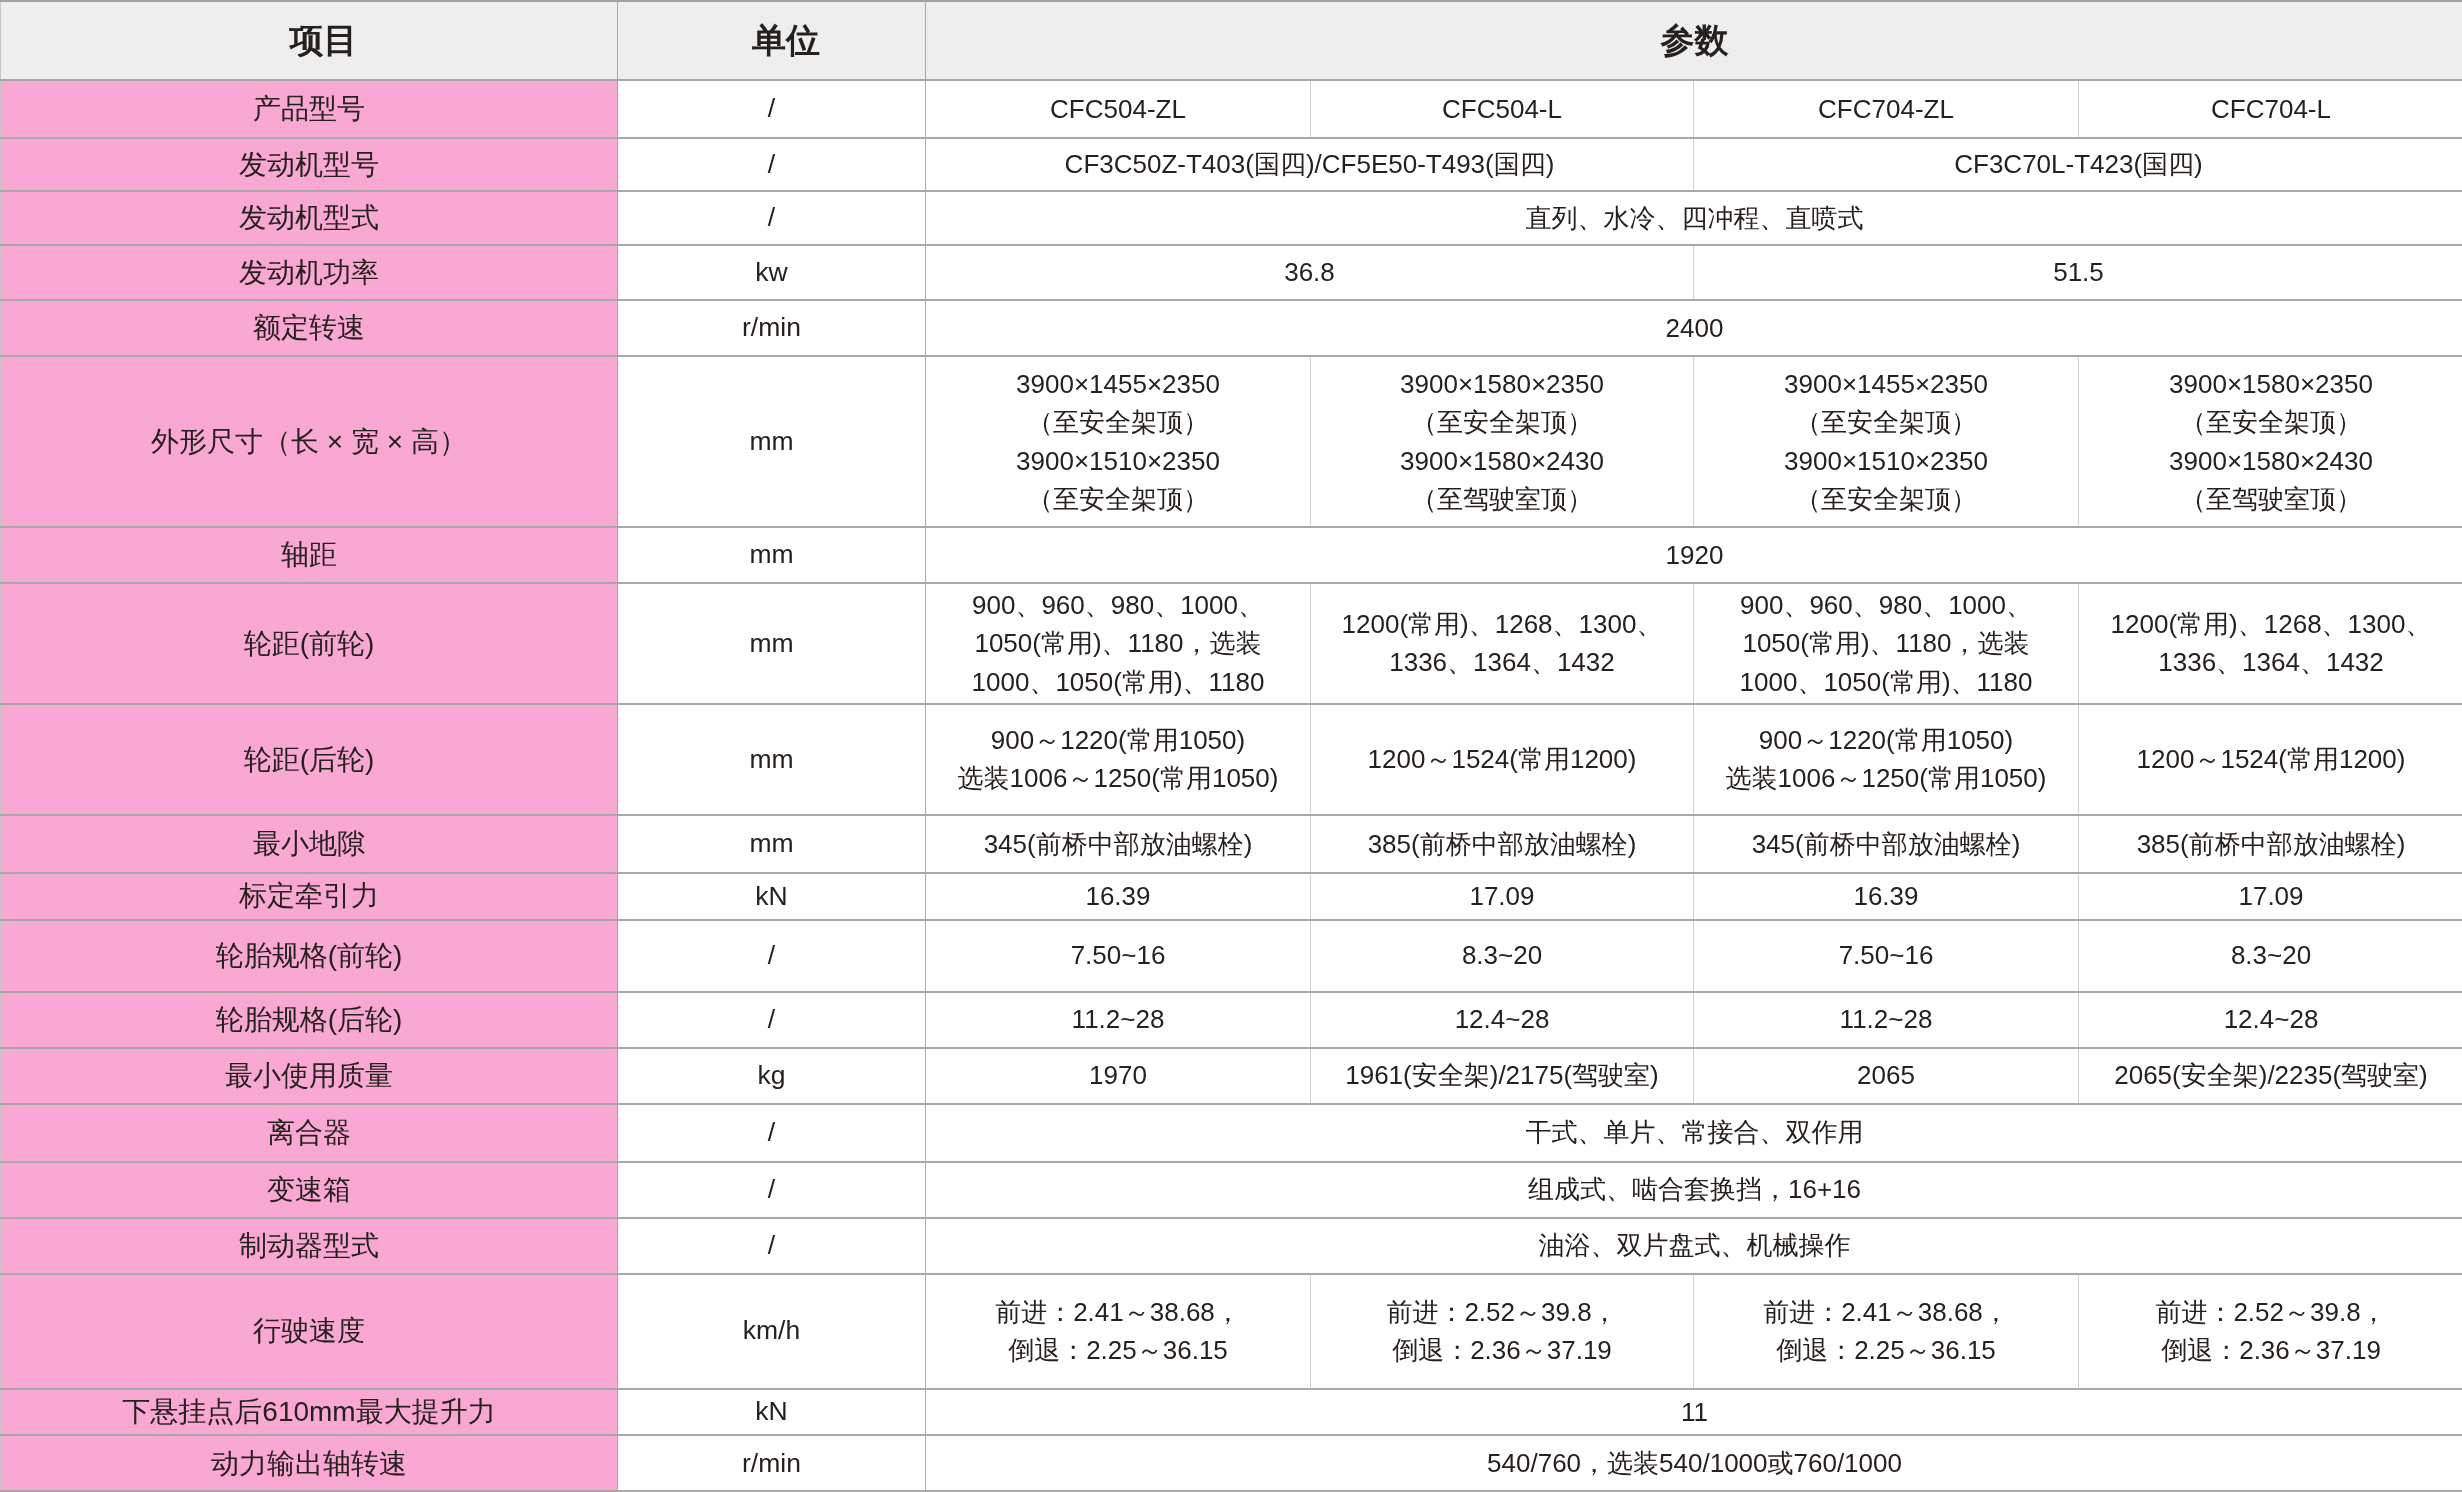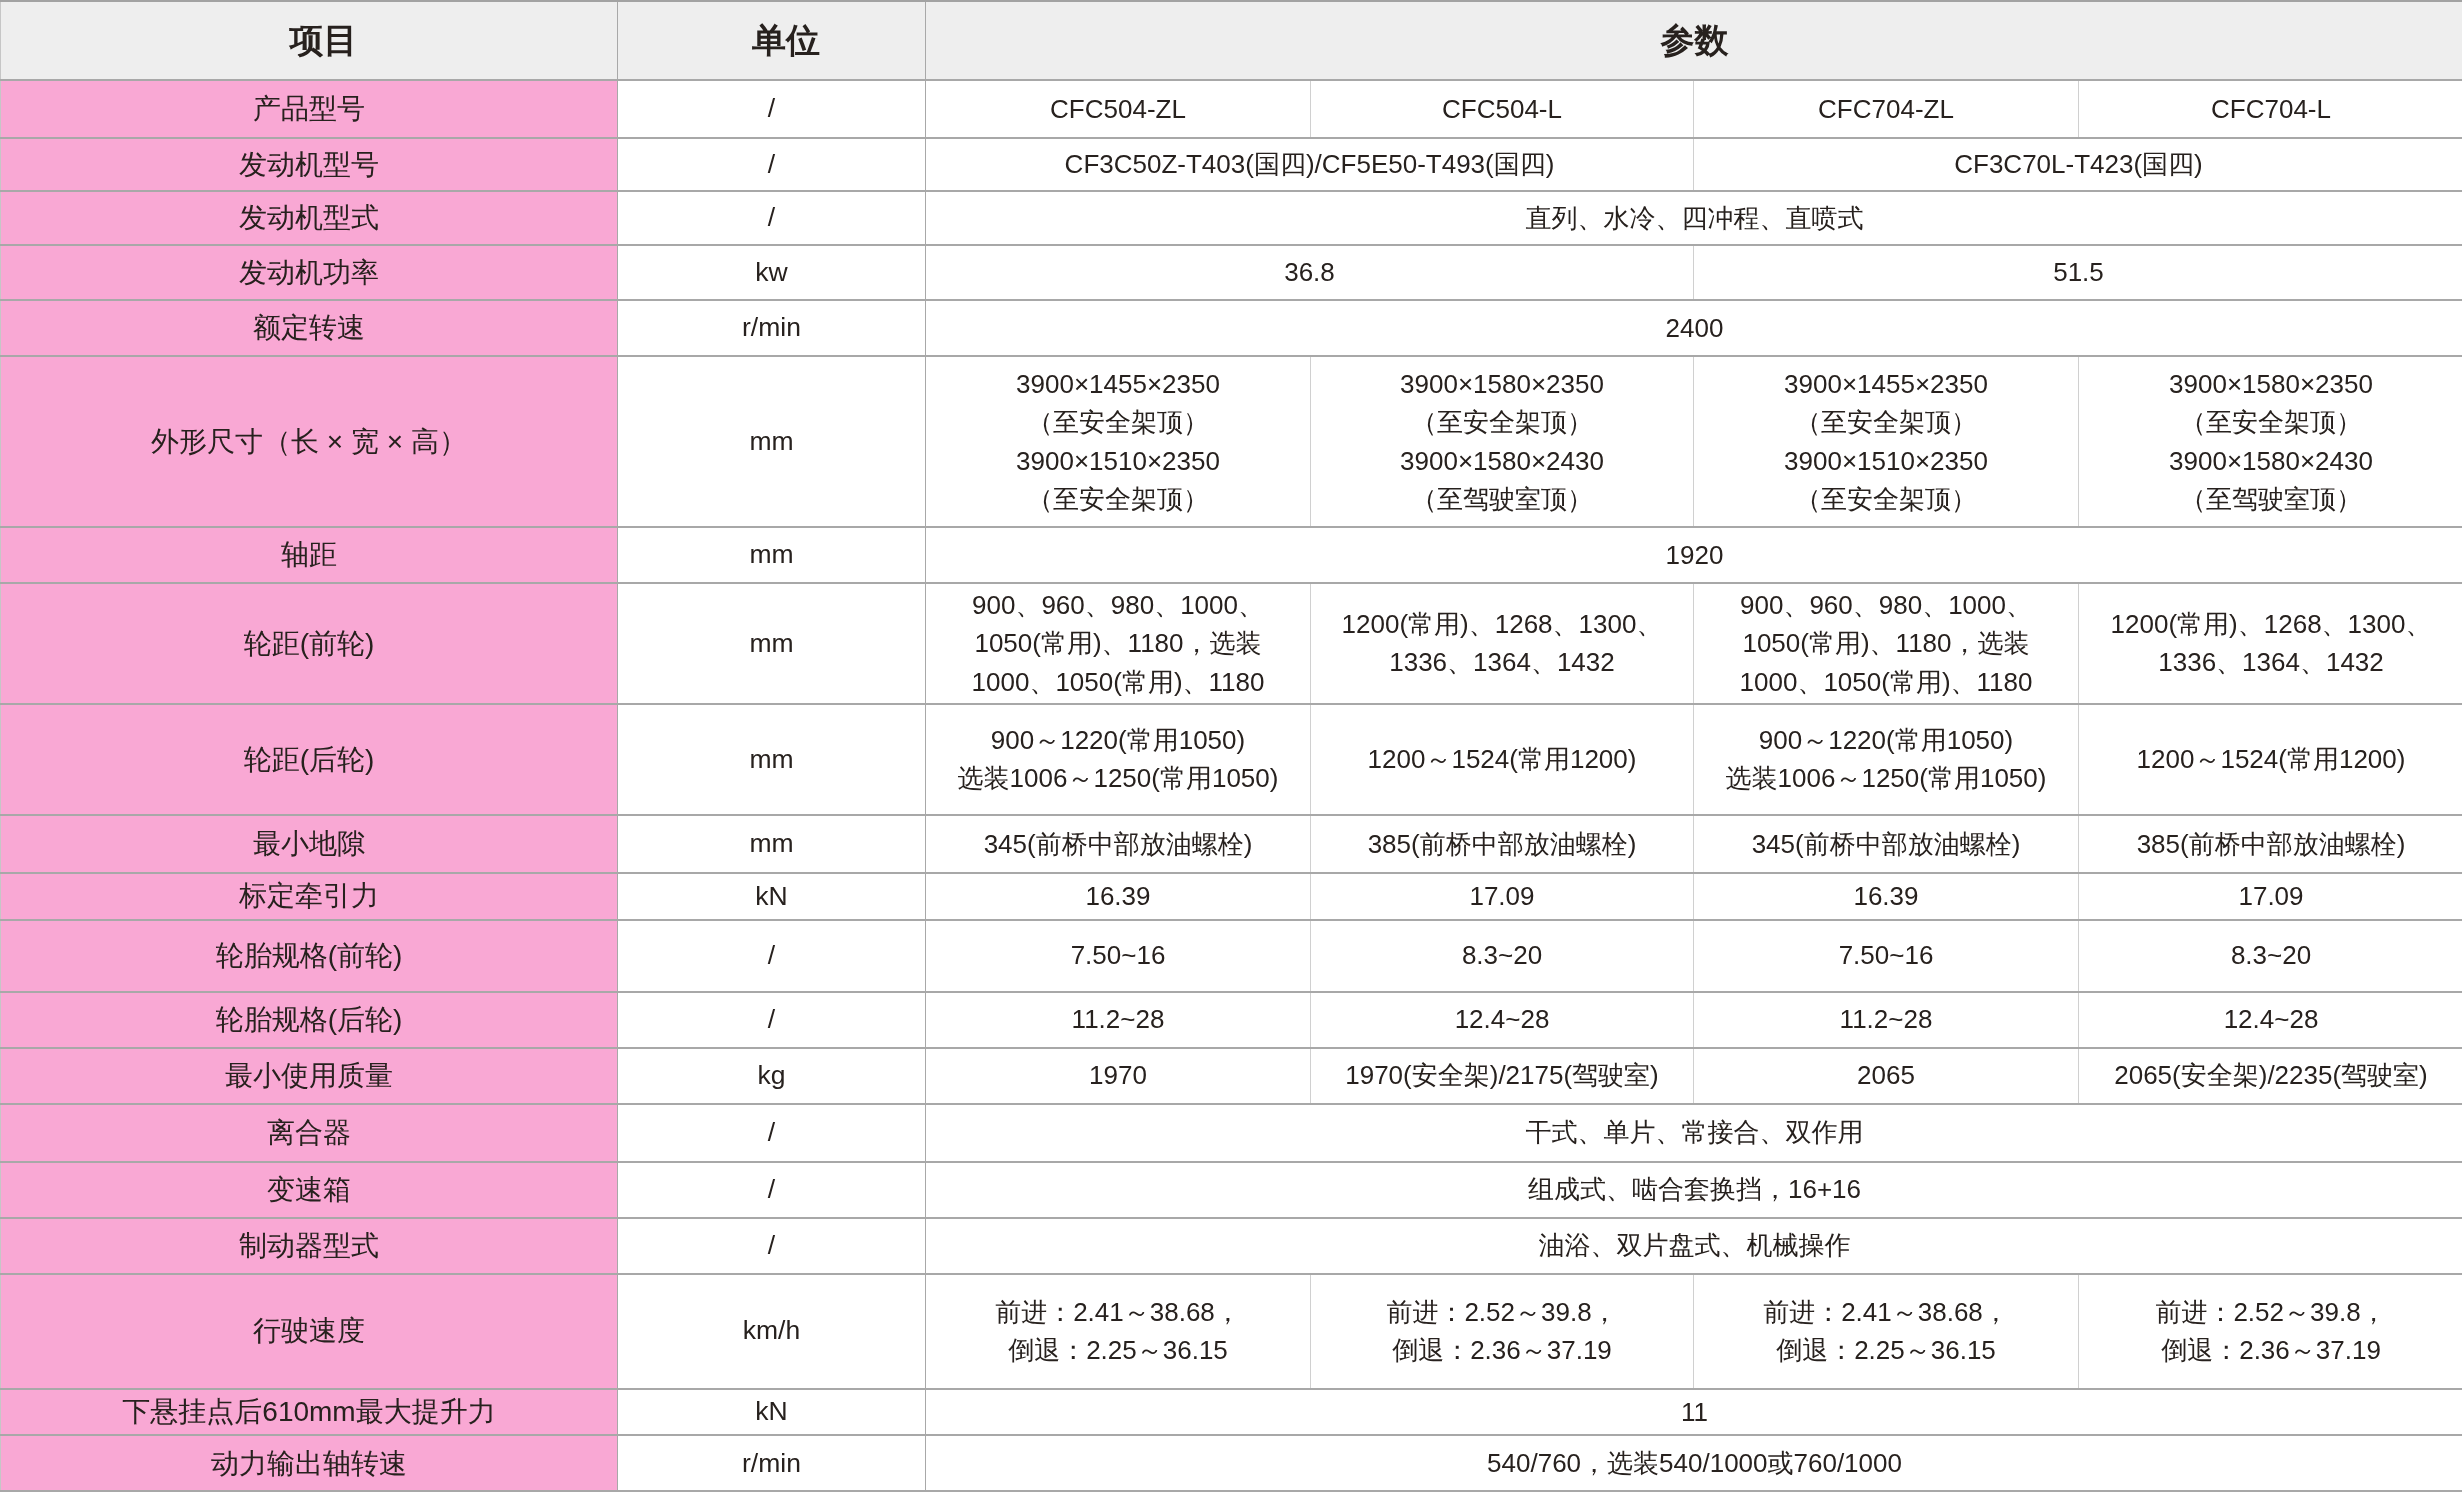--- a/index.html
+++ b/index.html
@@ -189,21 +189,21 @@
         <td class="unit-cell">/</td>
         <td class="value-cell">11.2~28</td>
         <td class="value-cell">12.4~28</td>
         <td class="value-cell">11.2~28</td>
         <td class="value-cell last">12.4~28</td>
       </tr>
       <tr style="height: 56px;">
         <td class="label-cell">最小使用质量</td>
         <td class="unit-cell">kg</td>
         <td class="value-cell">1970</td>
-        <td class="value-cell">1970(安全架)/2175(驾驶室)</td>
+        <td class="value-cell">1961(安全架)/2175(驾驶室)</td>
         <td class="value-cell">2065</td>
         <td class="value-cell last">2065(安全架)/2235(驾驶室)</td>
       </tr>
       <tr style="height: 58px;">
         <td class="label-cell">离合器</td>
         <td class="unit-cell">/</td>
         <td class="value-cell last" colspan="4">干式、单片、常接合、双作用</td>
       </tr>
       <tr style="height: 56px;">
         <td class="label-cell">变速箱</td>

